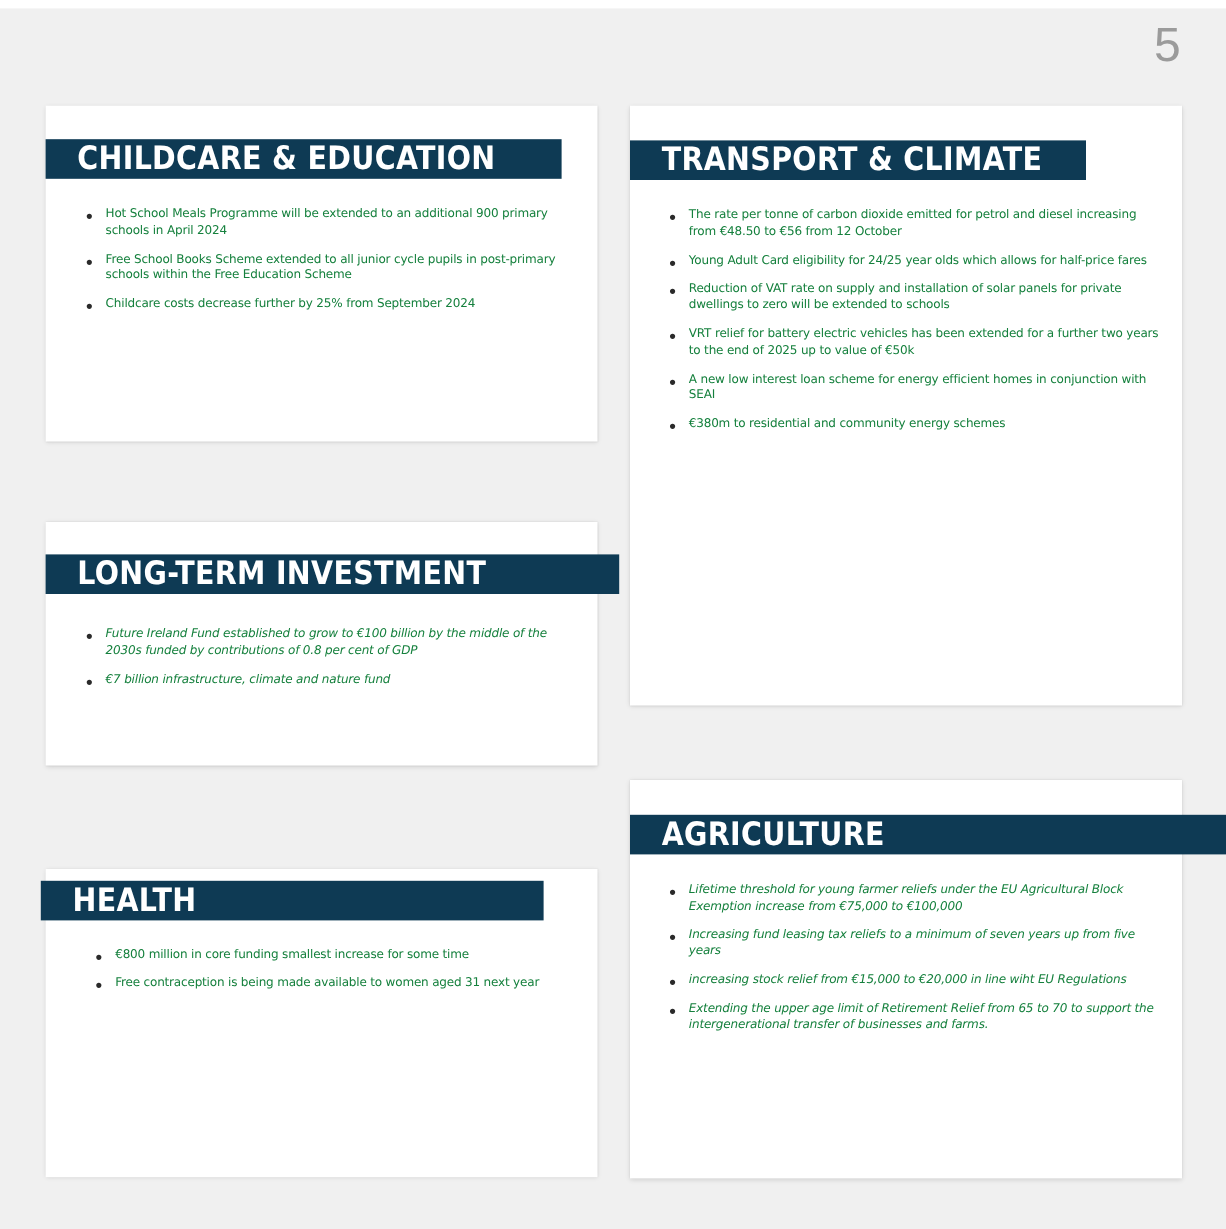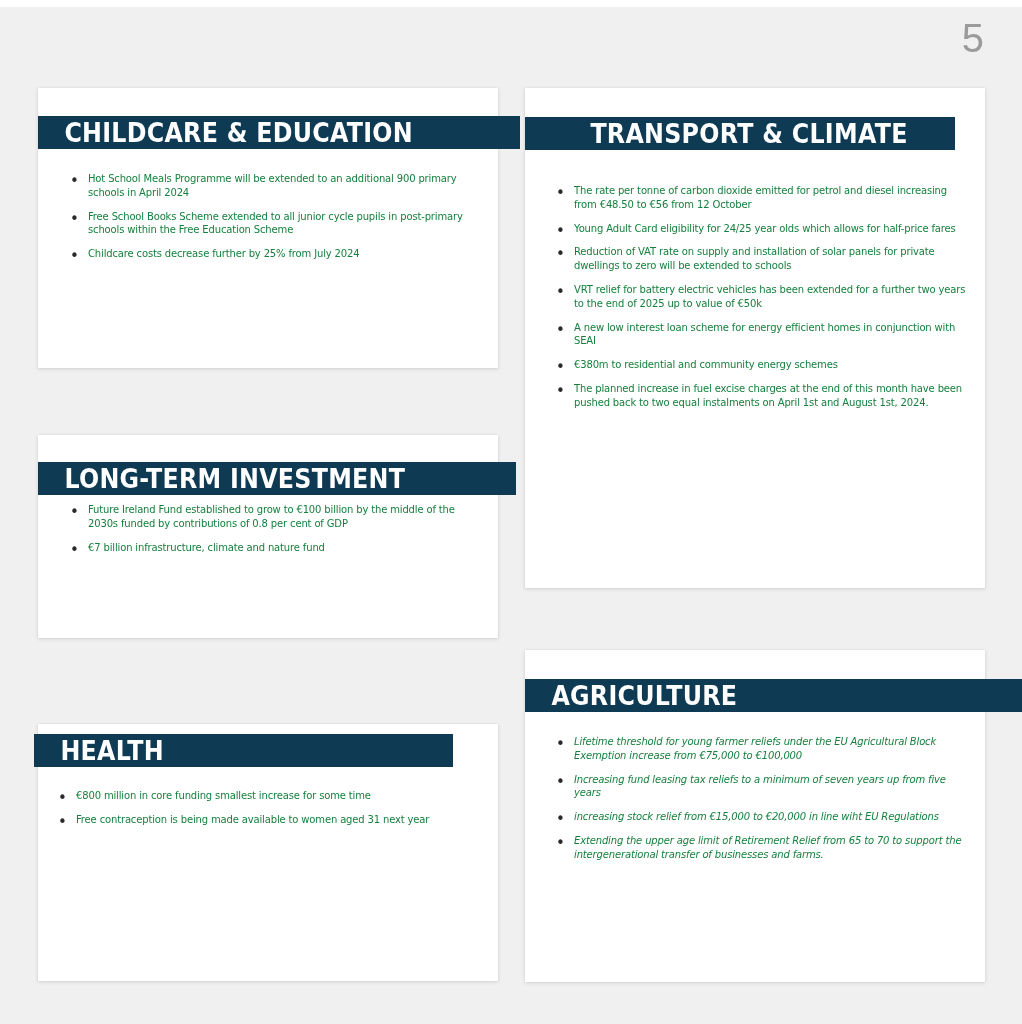--- a/index.html
+++ b/index.html
@@ -89,34 +89,34 @@
     position: absolute;
     left: 4px;
     top: -1px;
     font-size: 15px;
     color: #2a2a2a;
     line-height: 1.38;
   }
 
   
   #card-childcare      { left: 38px;  top: 88px;  width: 460px; height: 280px; }
-  #hdr-childcare       { left: 38px;  top: 116px; width: 482px; height: 33px; }
+  #hdr-childcare       { left: 38px;  top: 116px; width: 430px; height: 33px; }
   #list-childcare      { left: 66px;  top: 172px; width: 410px; }
 
   #card-longterm       { left: 38px;  top: 435px; width: 460px; height: 203px; }
   #hdr-longterm        { left: 38px;  top: 462px; width: 478px; height: 33px; }
-  #list-longterm       { left: 66px;  top: 503px; width: 410px; }
+  #list-longterm       { left: 66px;  top: 522px; width: 410px; font-style: italic; }
 
   #card-health         { left: 38px;  top: 724px; width: 460px; height: 257px; }
   #hdr-health          { left: 34px;  top: 734px; width: 419px; height: 33px; }
-  #list-health         { left: 54px;  top: 789px; width: 410px; }
+  #list-health         { left: 74px;  top: 789px; width: 410px; }
 
   #card-transport      { left: 525px; top: 88px;  width: 460px; height: 500px; }
-  #hdr-transport       { left: 525px; top: 117px; width: 430px; height: 33px; justify-content: flex-end; }
-  #list-transport      { left: 552px; top: 184px; width: 418px; }
+  #hdr-transport       { left: 525px; top: 117px; width: 380px; height: 33px; }
+  #list-transport      { left: 552px; top: 173px; width: 418px; }
 
   #card-agriculture    { left: 525px; top: 650px; width: 460px; height: 332px; }
   #hdr-agriculture     { left: 525px; top: 679px; width: 520px; height: 33px; }
   #list-agriculture    { left: 552px; top: 735px; width: 418px; font-style: italic; }
 </style>
 </head>
 <body>
 
 <div class="slide">
 
@@ -124,21 +124,21 @@
 
   <div class="page-number">5</div>
 
   <div class="card" id="card-childcare"></div>
   <div class="card-header" id="hdr-childcare">
     <span class="title">CHILDCARE &amp; EDUCATION</span>
   </div>
   <ul class="bullets" id="list-childcare">
     <li>Hot School Meals Programme will be extended to an additional 900 primary schools in April 2024</li>
     <li>Free School Books Scheme  extended to all junior cycle pupils in post-primary schools within the Free Education Scheme</li>
-    <li>Childcare costs decrease further by 25% from July 2024</li>
+    <li>Childcare costs decrease further by 25% from September 2024</li>
   </ul>
 
   <div class="card" id="card-longterm"></div>
   <div class="card-header" id="hdr-longterm">
     <span class="title">LONG-TERM INVESTMENT</span>
   </div>
   <ul class="bullets" id="list-longterm">
     <li>Future Ireland Fund established to grow to €100 billion by the middle of the 2030s funded by contributions of 0.8 per cent of GDP</li>
     <li>€7 billion infrastructure, climate and nature fund</li>
   </ul>
@@ -156,21 +156,20 @@
   <div class="card-header" id="hdr-transport">
     <span class="title">TRANSPORT &amp; CLIMATE</span>
   </div>
   <ul class="bullets" id="list-transport">
     <li>The rate per tonne of carbon dioxide emitted for petrol and diesel increasing from €48.50 to €56 from 12 October</li>
     <li> Young Adult Card eligibility for 24/25 year olds which allows for half-price fares</li>
     <li>Reduction of VAT rate on supply and installation of solar panels for private dwellings to zero will be extended to schools</li>
     <li>VRT relief for battery electric vehicles has been extended for a further two years to the end of 2025 up to value of €50k</li>
     <li>A new low interest loan scheme for energy efficient homes in conjunction with SEAI</li>
     <li>€380m to residential and community energy schemes</li>
-    <li>The planned increase in fuel excise charges at the end of this month have been pushed back to two equal instalments on April 1st and August 1st, 2024.</li>
   </ul>
 
   <div class="card" id="card-agriculture"></div>
   <div class="card-header" id="hdr-agriculture">
     <span class="title">AGRICULTURE</span>
   </div>
   <ul class="bullets" id="list-agriculture">
     <li>Lifetime threshold for young farmer reliefs under the EU Agricultural Block Exemption increase from €75,000 to €100,000</li>
     <li>Increasing fund leasing tax reliefs to a minimum of seven years up from five years</li>
     <li>increasing stock relief from €15,000 to €20,000 in line wiht EU Regulations</li>

